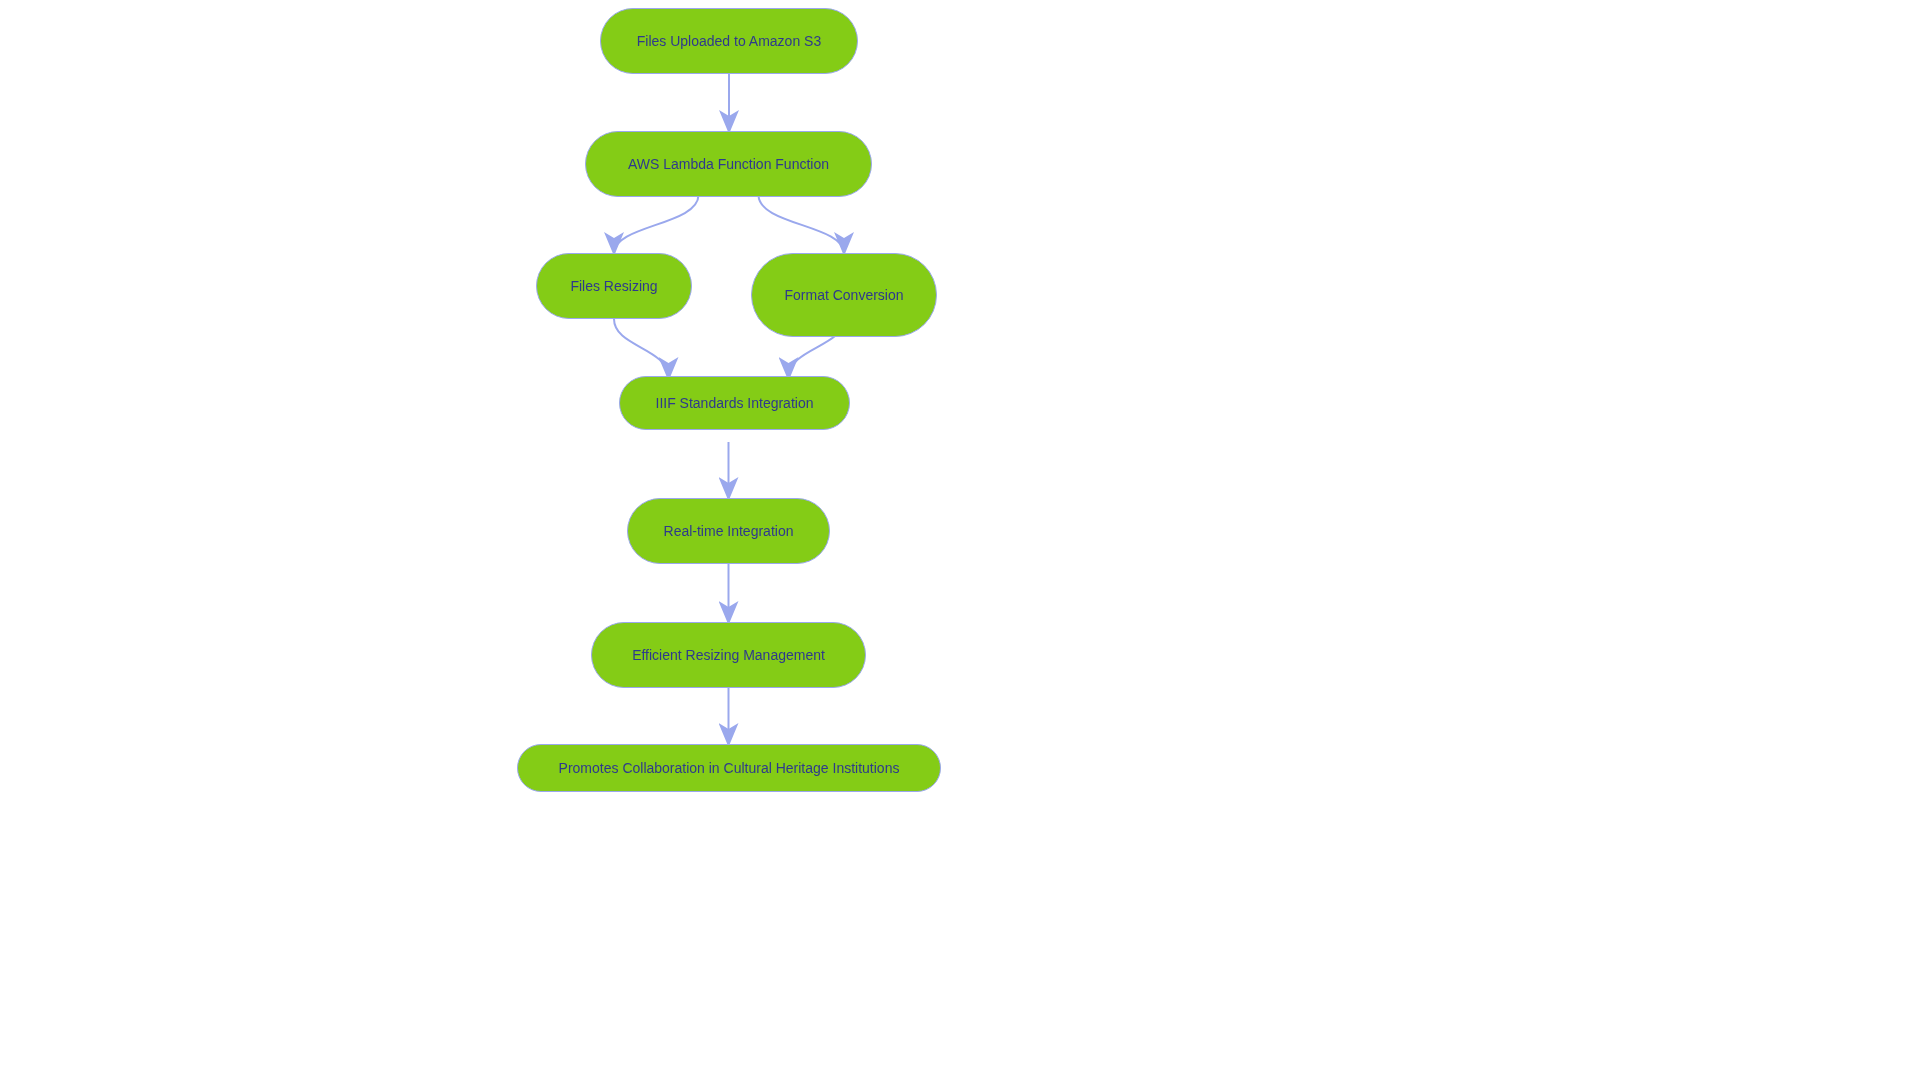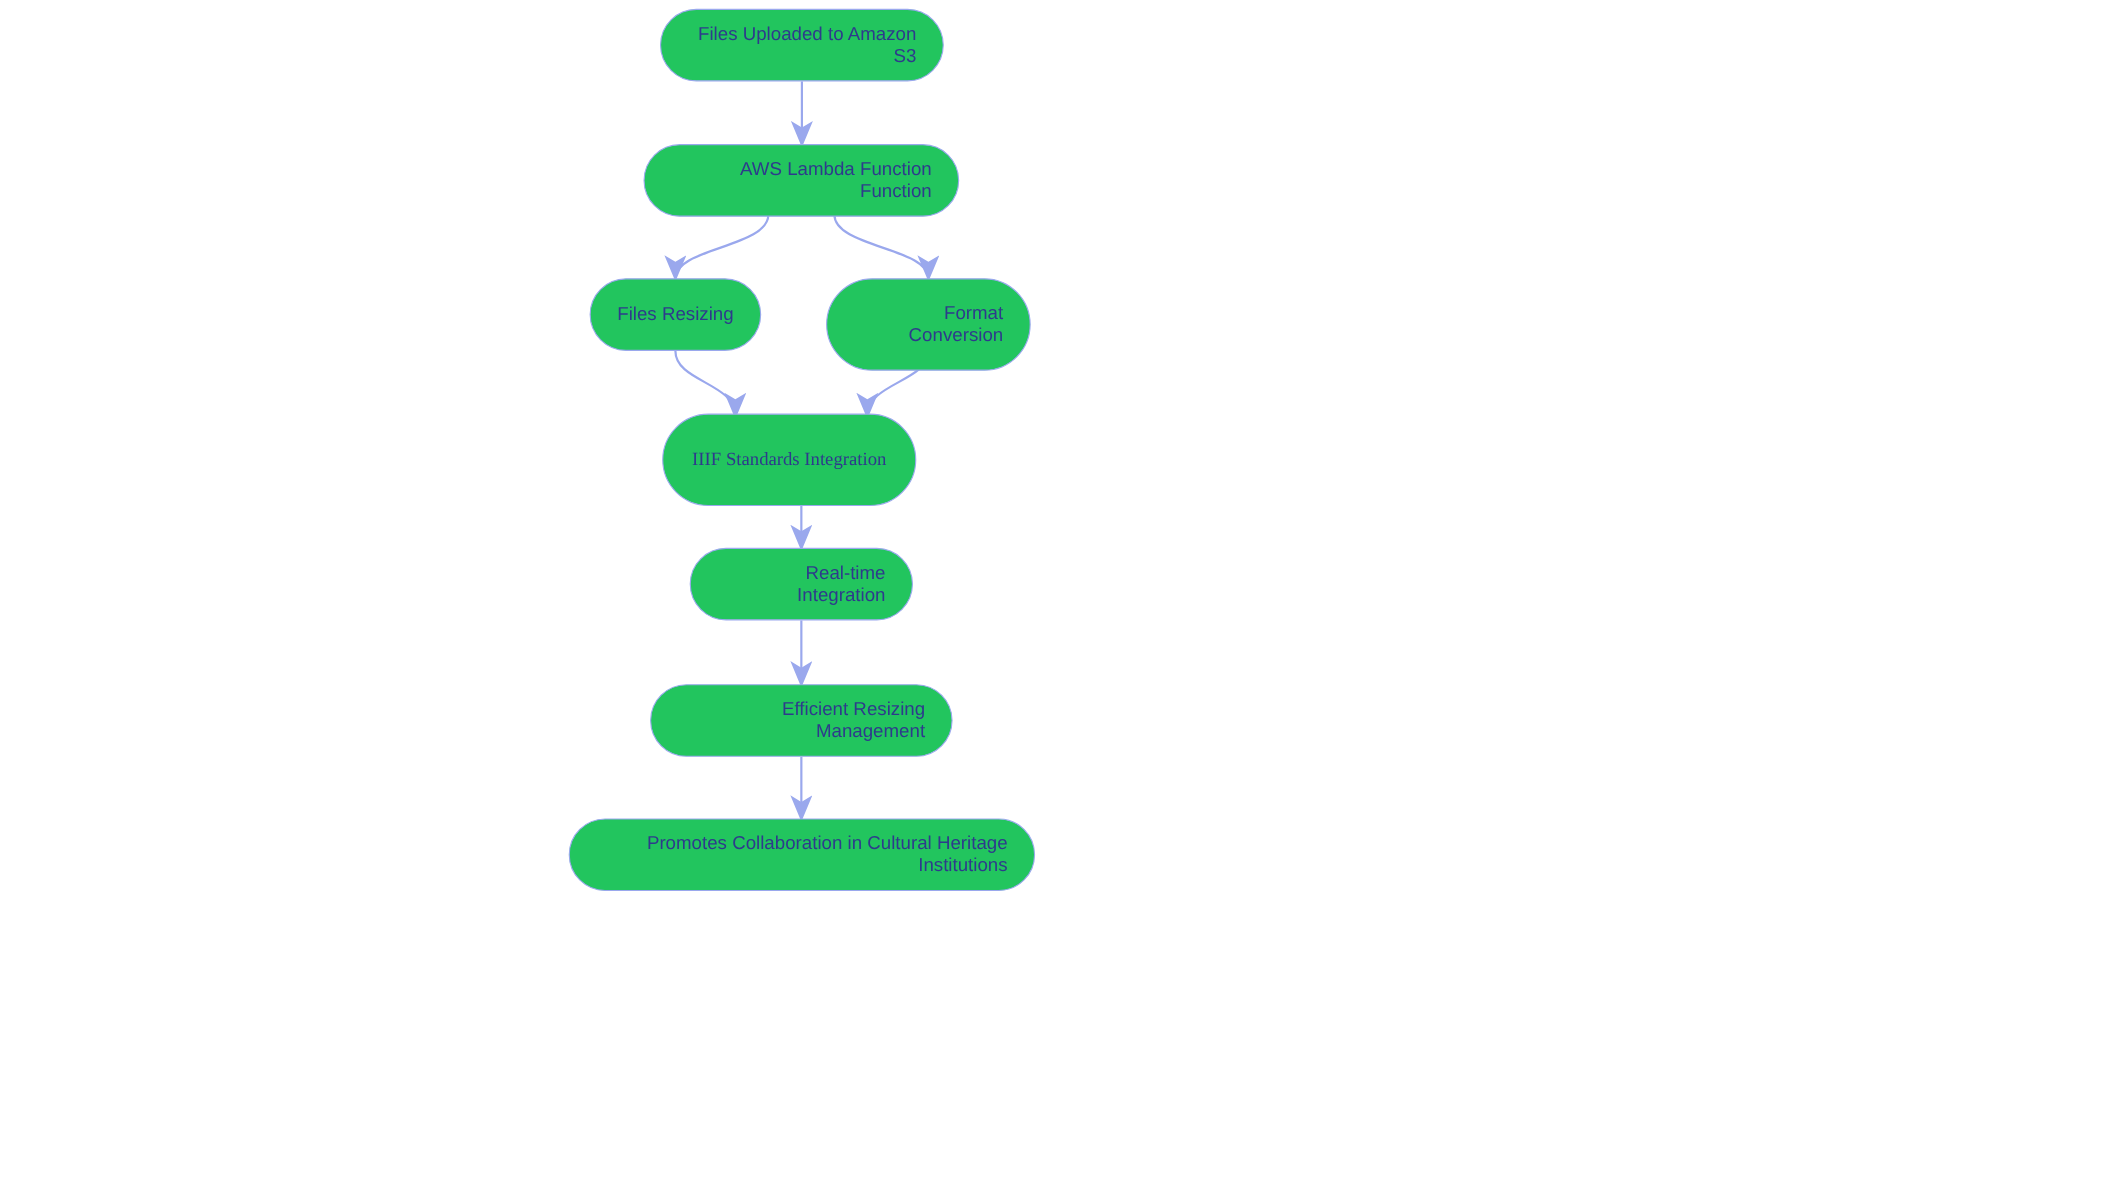--- a/index.html
+++ b/index.html
@@ -6,29 +6,29 @@
   body {
     width: 1920px;
     height: 1080px;
     background: #ffffff;
     font-family: -apple-system, BlinkMacSystemFont, "Segoe UI", Arial, sans-serif;
     position: relative;
     overflow: hidden;
   }
   .node {
     position: absolute;
-    background: #22c55e;
+    background: #84cc16;
     border: 1.5px solid #9aa8ed;
     border-radius: 999px;
     display: flex;
     align-items: center;
     justify-content: center;
     color: #2e3a8c;
-    font-size: 17px;
-    text-align: right;
+    font-size: 14px;
+    text-align: left;
     padding: 0 24px;
   }
   svg.arrows {
     position: absolute;
     top: 0;
     left: 0;
     width: 1920px;
     height: 1080px;
     pointer-events: none;
   }
@@ -52,17 +52,17 @@
       <path d="M 728.5 564 L 728.5 622" marker-end="url(#arrowhead)"></path>
       <path d="M 728.5 688 L 728.5 744" marker-end="url(#arrowhead)"></path>
     </g>
 </svg>
 
 <div id="nodes-container">
     <div class="node" style="left: 600px; top: 8px; width: 258px; height: 66px;">Files Uploaded to Amazon S3</div>
     <div class="node" style="left: 585px; top: 131px; width: 287px; height: 66px;">AWS Lambda Function Function</div>
     <div class="node" style="left: 536px; top: 253px; width: 156px; height: 66px;">Files Resizing</div>
     <div class="node" style="left: 751px; top: 253px; width: 186px; height: 84px;">Format Conversion</div>
-    <div class="node" style="left: 602px; top: 376px; width: 231px; height: 84px; font-family: Liberation Serif, serif;">IIIF Standards Integration</div>
+    <div class="node" style="left: 619px; top: 376px; width: 231px; height: 54px;">IIIF Standards Integration</div>
     <div class="node" style="left: 627px; top: 498px; width: 203px; height: 66px;">Real-time Integration</div>
     <div class="node" style="left: 591px; top: 622px; width: 275px; height: 66px;">Efficient Resizing Management</div>
-    <div class="node" style="left: 517px; top: 744px; width: 424px; height: 66px;">Promotes Collaboration in Cultural Heritage Institutions</div>
+    <div class="node" style="left: 517px; top: 744px; width: 424px; height: 48px;">Promotes Collaboration in Cultural Heritage Institutions</div>
   </div>
 
 </body></html>

